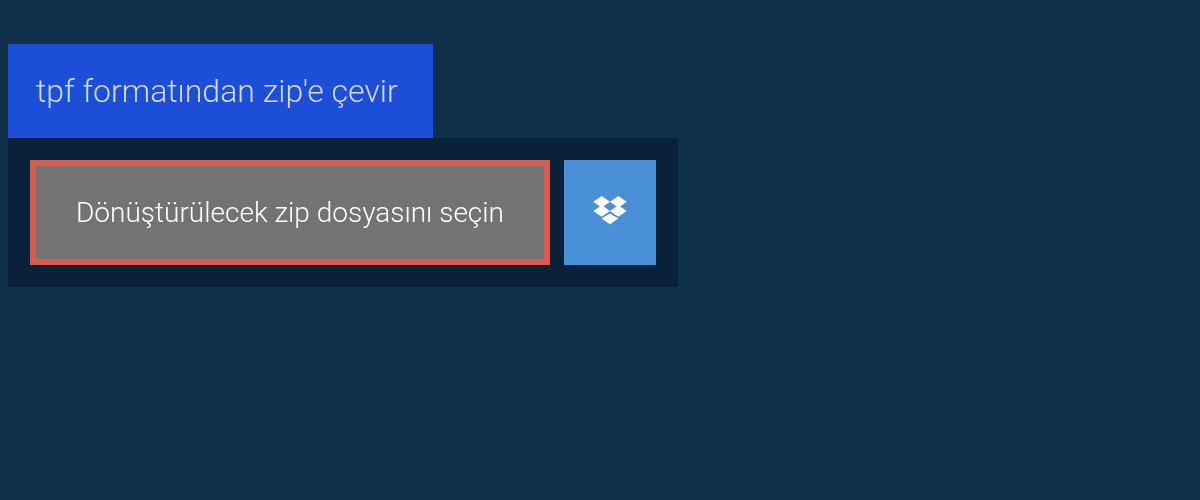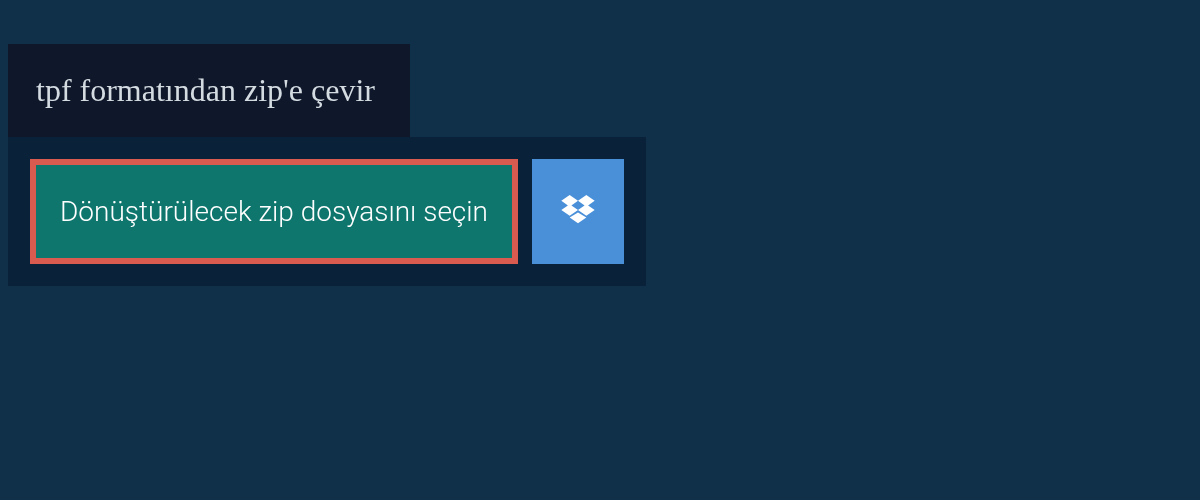--- a/index.html
+++ b/index.html
@@ -8,49 +8,48 @@
       box-sizing: border-box;
     }
     body {
       width: 1200px;
       height: 500px;
       background-color: #10304a;
       font-family: -apple-system, BlinkMacSystemFont, "Segoe UI", Roboto, Helvetica, Arial, sans-serif;
       overflow: hidden;
     }
     .header-block {
-      background-color: #0f172a;
+      background-color: #1d4ed8;
       display: inline-block;
       padding: 28px 35px 28px 28px;
       margin-top: 44px;
       margin-left: 8px;
-      font-family: Liberation Serif, serif;
     }
     .header-title {
       color: #d4dce2;
       font-size: 32px;
       font-weight: 300;
     }
     .upload-panel {
       background-color: #0a213a;
       margin-top: 0;
       margin-left: 8px;
       padding: 22px;
       display: flex;
       align-items: stretch;
       gap: 14px;
       width: fit-content;
     }
     .select-file-button {
-      background-color: #0f766e;
+      background-color: #737373;
       border: 6px solid #d95a4f;
       color: #ffffff;
       font-size: 28px;
       font-weight: 300;
-      padding: 30px 24px;
+      padding: 30px 40px;
       cursor: pointer;
       display: flex;
       align-items: center;
       justify-content: center;
       white-space: nowrap;
     }
     .dropbox-button {
       background-color: #4a90d9;
       width: 92px;
       display: flex;

